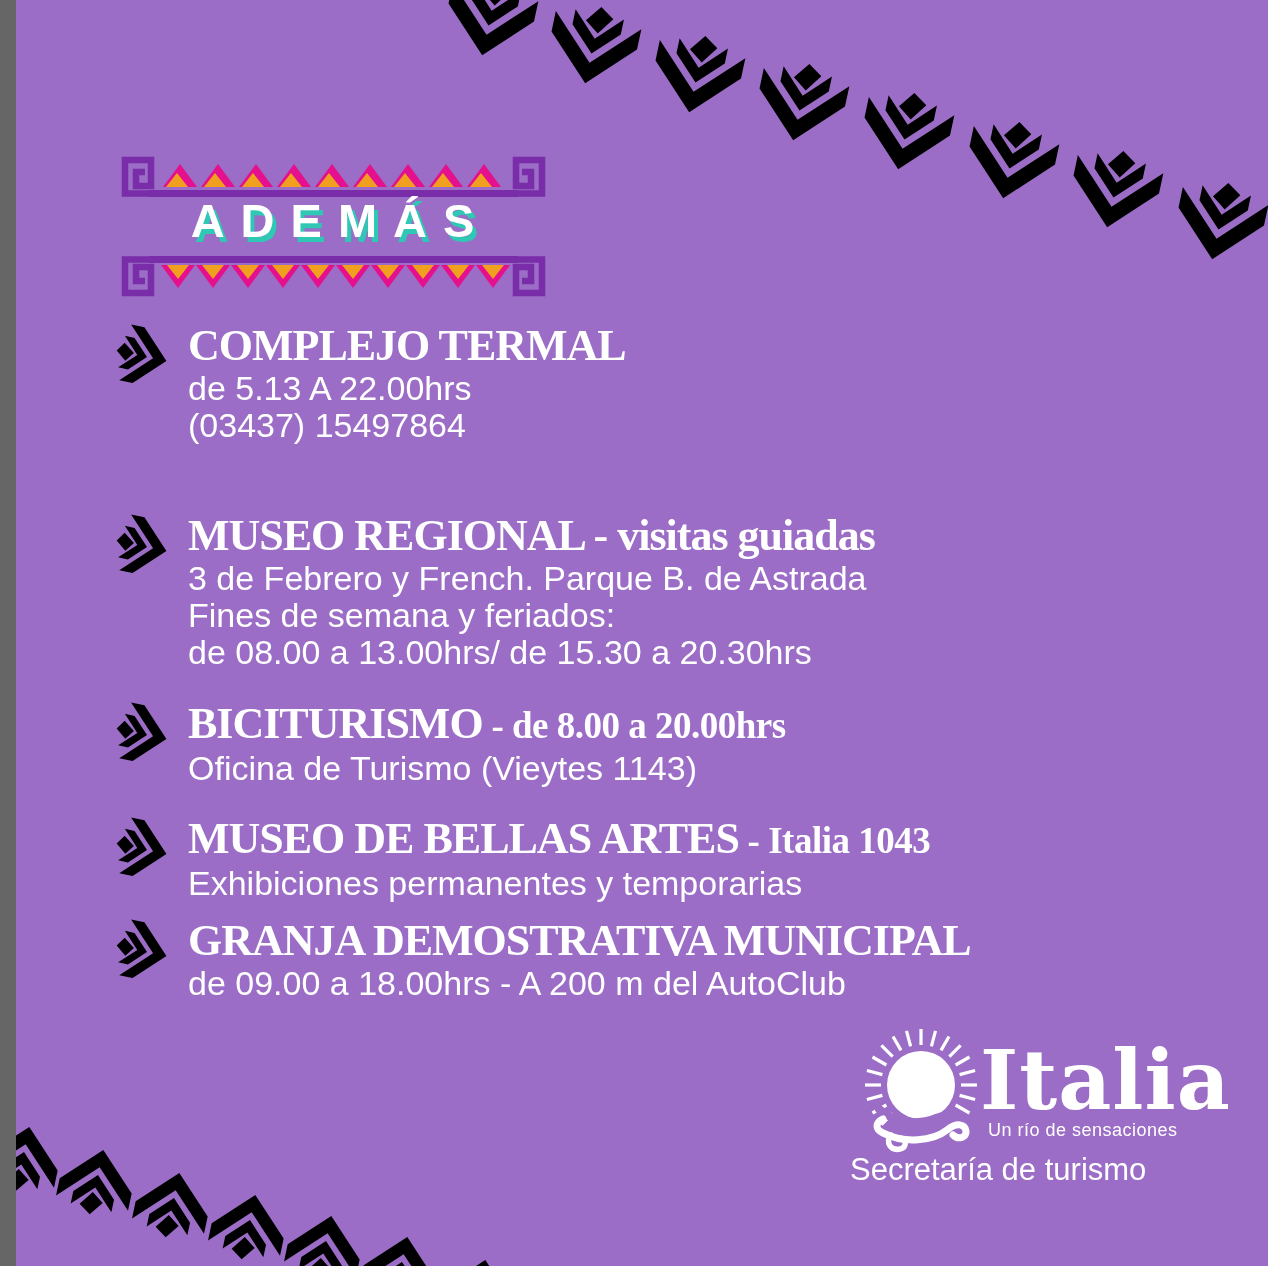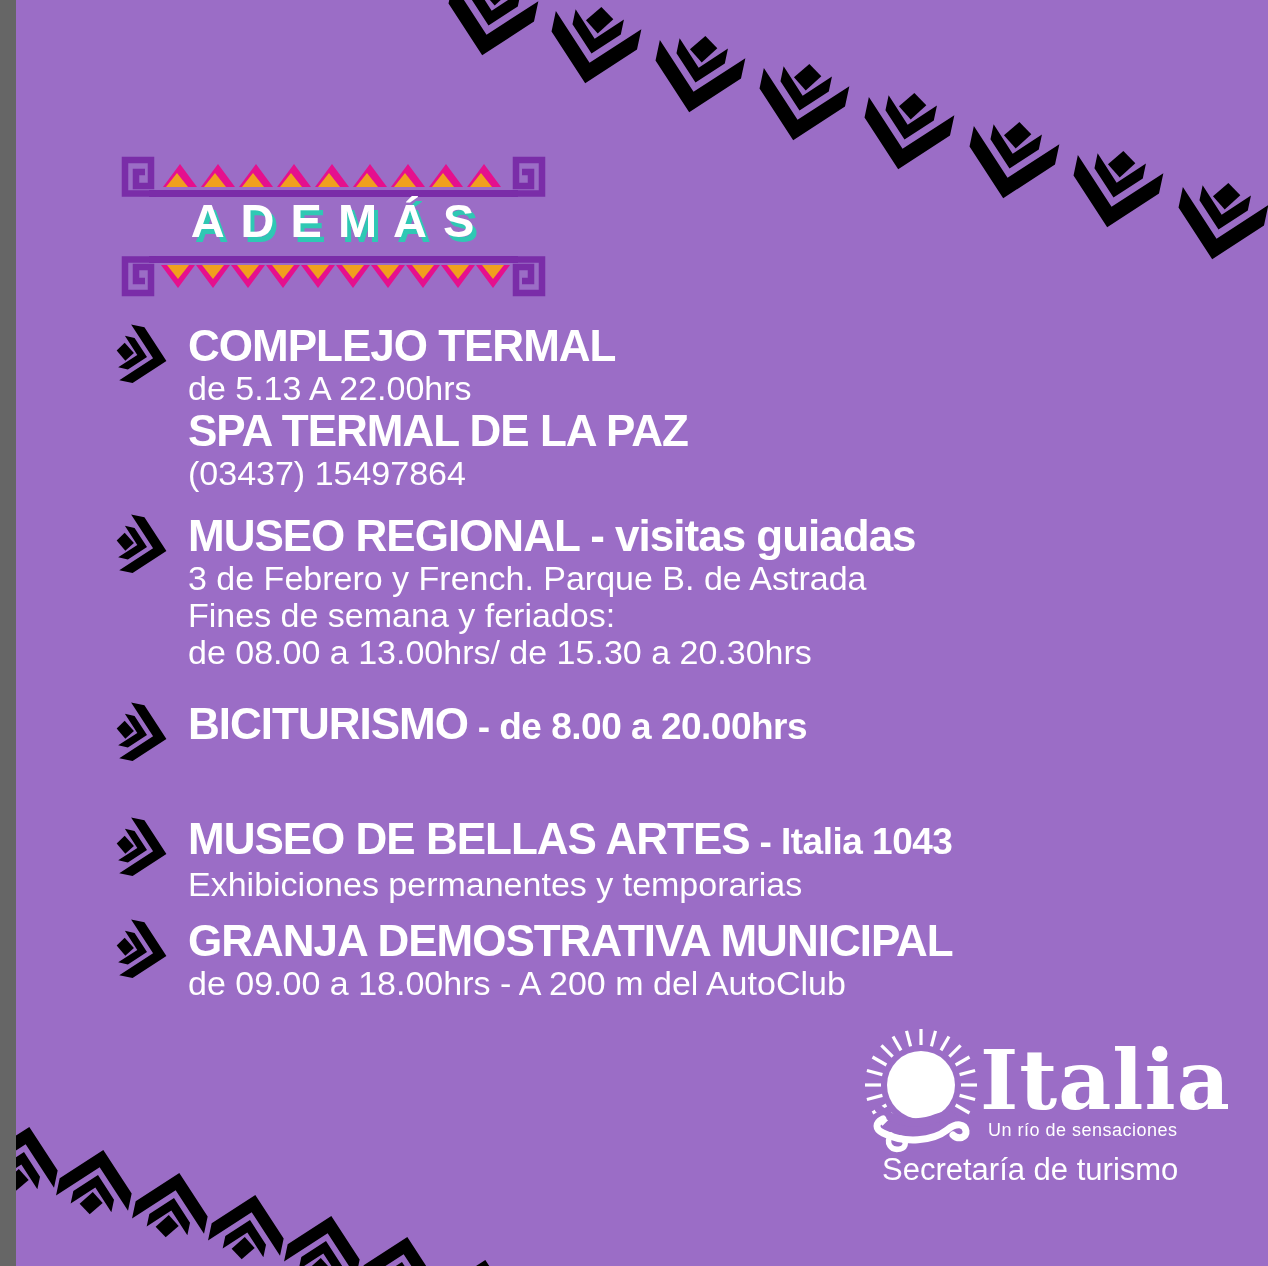--- a/index.html
+++ b/index.html
@@ -40,38 +40,38 @@
     font-size: 47px; font-weight: bold; letter-spacing: 16px;
     color: var(--white);
     text-shadow: 4px 5px 0 var(--teal);
     line-height: 54px;
   }
 
   
   .item { position: absolute; left: 100px; padding-left: 72px; width: 1100px; color: var(--white); }
   .bullet { position: absolute; left: 0; top: 4px; width: 62px; height: 62px; overflow: visible; }
   .bullet use, .bullet g { }
-  .line.title { font-size: 44px; font-weight: bold; letter-spacing: -1px; line-height: 48px; }
+  .line.title { font-size: 44px; font-weight: bold; letter-spacing: -1px; line-height: 48px; font-family: Liberation Serif, serif; }
   .line.body  { font-size: 34px; font-weight: normal; letter-spacing: 0; line-height: 37px; }
   .suffix-large { font-size: 44px; font-weight: bold; letter-spacing: -1px; text-align: center; }
   .suffix-small { font-size: 37px; font-weight: bold; letter-spacing: -0.5px; }
 
   
   .sun { position: absolute; left: 833px; top: 1023px; width: 150px; height: 150px; }
   .logo-name {
     position: absolute; left: 964px; top: 1038px;
     font-family: "DejaVu Serif", serif; font-weight: bold;
     font-size: 82px; line-height: 84px; color: var(--white); letter-spacing: 1px;
   }
   .logo-tagline {
     position: absolute; left: 972px; top: 1120px;
     font-size: 18px; color: var(--white); letter-spacing: 0.5px;
   }
   .secretaria {
-    position: absolute; left: 866px; top: 1152px;
+    position: absolute; left: 834px; top: 1152px;
     font-size: 31px; color: var(--white); text-align: right;
   }
 </style>
 </head>
 <body>
 
 <div class="poster">
 
   <svg width="0" height="0" style="position:absolute" aria-hidden="true">
     <defs>
@@ -150,39 +150,39 @@
     <path fill="var(--orange)" d="M56 117 h22 l-11 14 z m35 0 h22 l-11 14 z m35 0 h22 l-11 14 z m35 0 h22 l-11 14 z m35 0 h22 l-11 14 z m35 0 h22 l-11 14 z m35 0 h22 l-11 14 z m35 0 h22 l-11 14 z m35 0 h22 l-11 14 z m35 0 h22 l-11 14 z"></path>
   </svg>
   <div class="ademas-text">ADEMÁS</div>
 
   <div class="item" style="top:322px">
     <svg class="bullet co-pink ci-teal" viewBox="0 0 100 100" style="transform:rotate(-78deg)">
         <use href="#chevron"></use>
       </svg>
     <div class="line title">COMPLEJO TERMAL</div>
     <div class="line body">de 5.13 A 22.00hrs</div>
-    <div class="line title">SPA TERMAL DE LA PAZ</div>
     <div class="line body">(03437) 15497864</div>
   </div>
 
   <div class="item" style="top:512px">
     <svg class="bullet co-pink ci-teal" viewBox="0 0 100 100" style="transform:rotate(-78deg)">
         <use href="#chevron"></use>
       </svg>
     <div class="line title"><span>MUSEO REGIONAL</span><span class="suffix-large"> - visitas guiadas</span></div>
     <div class="line body">3 de Febrero y French. Parque B. de Astrada</div>
     <div class="line body">Fines de semana y feriados:</div>
     <div class="line body">de 08.00 a 13.00hrs/ de 15.30 a 20.30hrs</div>
   </div>
 
   <div class="item" style="top:700px">
     <svg class="bullet co-pink ci-teal" viewBox="0 0 100 100" style="transform:rotate(-78deg)">
         <use href="#chevron"></use>
       </svg>
     <div class="line title"><span>BICITURISMO</span><span class="suffix-small"> - de 8.00 a 20.00hrs</span></div>
+    <div class="line body">Oficina de Turismo (Vieytes 1143)</div>
   </div>
 
   <div class="item" style="top:815px">
     <svg class="bullet co-pink ci-teal" viewBox="0 0 100 100" style="transform:rotate(-78deg)">
         <use href="#chevron"></use>
       </svg>
     <div class="line title"><span>MUSEO DE BELLAS ARTES</span><span class="suffix-small"> - Italia 1043</span></div>
     <div class="line body">Exhibiciones permanentes y temporarias</div>
   </div>
 

